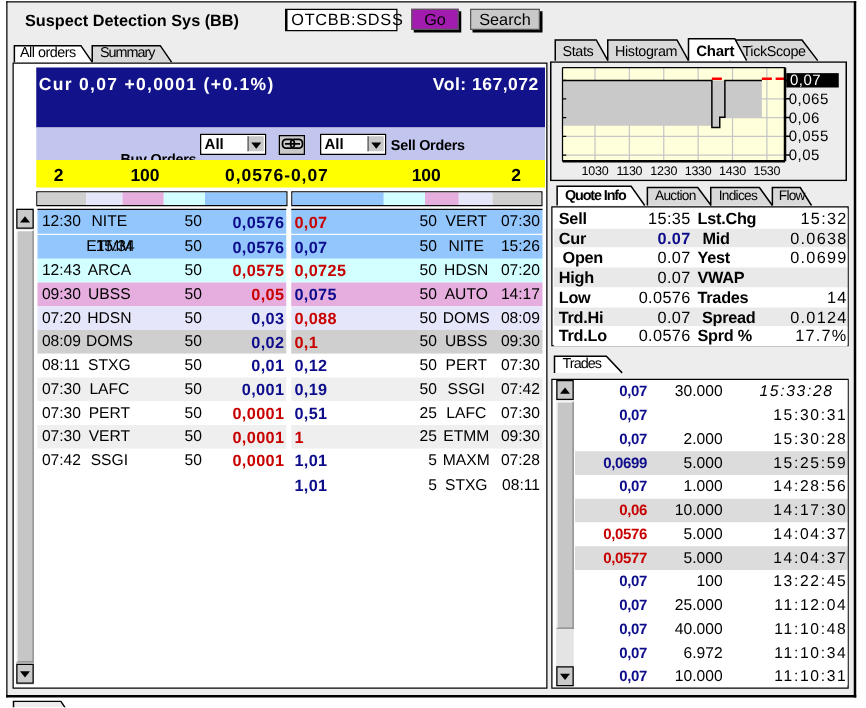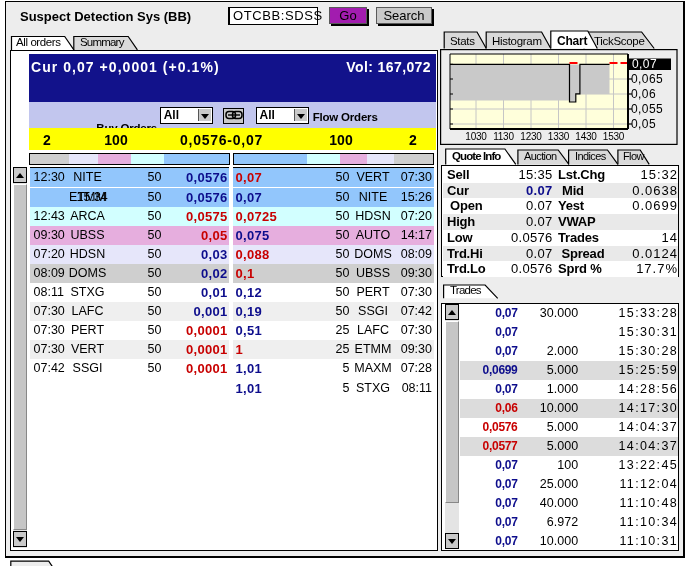--- a/index.html
+++ b/index.html
@@ -48,21 +48,21 @@
     <text x="450" y="294.3" font-size="11.5" letter-spacing="-0.75" font-weight="normal" fill="#000">Trades</text>
 <path d="M10.8,569.1 L10.8,561.1 L48.7,561.1 L54.1,569.1" fill="#EDEDED" stroke="#000" stroke-width="1.2"></path>
     <text x="0" y="565.1" font-size="11" font-weight="normal" fill="#000"></text>
 </svg>
 <div class="a" style="left:10px;top:50px;width:428px;height:501px;border:1px solid #000;background:#fff;"></div>
 <div class="a" style="left:29px;top:53.7px;width:407px;height:48.6px;background:#12128B;"></div>
 <div class="a b" style="left:31px;top:58.8px;font-size:14px;letter-spacing:1.05px;color:#fff;">Cur 0,07 +0,0001 (+0.1%)</div>
 <div class="a b" style="left:336px;top:58.8px;width:95px;font-size:14px;letter-spacing:0.4px;color:#fff;text-align:right;">Vol: 167,072</div>
 <div class="a" style="left:29px;top:102.3px;width:407px;height:25.3px;background:#C2C6EE;"></div>
 <div class="a b" style="left:95px;top:110.5px;width:62px;text-align:right;font-size:11.5px;color:#000;letter-spacing:-0.2px;margin-top:11px;">Buy Orders</div>
-<div class="a b" style="left:312.7px;top:110.5px;font-size:11.5px;color:#000;letter-spacing:-0.2px;">Flow Orders</div>
+<div class="a b" style="left:312.7px;top:110.5px;font-size:11.5px;color:#000;letter-spacing:-0.2px;">Sell Orders</div>
 <div class="a" style="left:159.7px;top:107px;width:53px;height:17px;background:#fff;border:1.5px solid #000;font-size:12px;font-weight:bold;padding-left:3px;line-height:14px;">All<div class="a" style="right:1px;top:1px;width:13px;height:12px;background:#C9C9C9;border-left:1px solid #555;">
       <div class="a" style="left:2.5px;top:4.5px;width:0;height:0;border-left:4px solid transparent;border-right:4px solid transparent;border-top:5px solid #000;"></div>
     </div></div>
 <div class="a" style="left:255.6px;top:107px;width:53px;height:17px;background:#fff;border:1.5px solid #000;font-size:12px;font-weight:bold;padding-left:3px;line-height:14px;">All<div class="a" style="right:1px;top:1px;width:13px;height:12px;background:#C9C9C9;border-left:1px solid #555;">
       <div class="a" style="left:2.5px;top:4.5px;width:0;height:0;border-left:4px solid transparent;border-right:4px solid transparent;border-top:5px solid #000;"></div>
     </div></div>
 <div class="a" style="left:223.2px;top:107.5px;width:21px;height:16.5px;background:#C9C9C9;border:1.5px solid #000;"></div>
 <svg style="left:225px;top:110px;" width="18" height="11" viewBox="0 0 18 11">
 <rect x="1" y="1.5" width="9.5" height="7" rx="3" fill="none" stroke="#000" stroke-width="1.5"></rect>
 <rect x="7.5" y="1.5" width="9.5" height="7" rx="3" fill="none" stroke="#000" stroke-width="1.5"></rect>
@@ -316,21 +316,21 @@
 <div class="a" style="left:444.5px;top:304.3px;width:14px;height:16px;background:#C9C9C9;border:1px solid #000;">
     <div class="a" style="left:2.0px;top:4.5px;width:0;height:0;border-left:4px solid transparent;border-right:4px solid transparent;border-bottom:5px solid #000;"></div>
   </div>
 <div class="a" style="left:444.5px;top:321px;width:14px;height:182px;background:#C6C6C6;border:1px solid #888;border-left-color:#fff;border-top-color:#fff;"></div>
 <div class="a" style="left:444.5px;top:533px;width:14px;height:16px;background:#C9C9C9;border:1px solid #000;">
     <div class="a" style="left:2.0px;top:4.5px;width:0;height:0;border-left:4px solid transparent;border-right:4px solid transparent;border-top:5px solid #000;"></div>
   </div>
 <div class="a" style="left:459.5px;top:303.6px;width:218px;height:19.0px;background:#FFFFFF;font-size:12.5px;line-height:19.0px;">
     <span class="a b nvy" style="left:8px;width:50px;text-align:right;font-size:12px;letter-spacing:-0.3px;">0,07</span>
     <span class="a" style="left:71px;width:47.6px;text-align:right;">30.000</span>
-    <span class="a" style="left:155px;width:63.5px;text-align:right;letter-spacing:1.35px;">15:33:28</span>
+    <span class="a" style="left:144px;width:63.5px;text-align:right;letter-spacing:1.35px;font-style:italic;">15:33:28</span>
   </div>
 <div class="a" style="left:459.5px;top:322.6px;width:218px;height:19.0px;background:#FFFFFF;font-size:12.5px;line-height:19.0px;">
     <span class="a b nvy" style="left:8px;width:50px;text-align:right;font-size:12px;letter-spacing:-0.3px;">0,07</span>
     <span class="a" style="left:71px;width:47.6px;text-align:right;margin-top:48px;">7.000</span>
     <span class="a" style="left:155px;width:63.5px;text-align:right;letter-spacing:1.35px;">15:30:31</span>
   </div>
 <div class="a" style="left:459.5px;top:341.6px;width:218px;height:19.0px;background:#FFFFFF;font-size:12.5px;line-height:19.0px;">
     <span class="a b nvy" style="left:8px;width:50px;text-align:right;font-size:12px;letter-spacing:-0.3px;">0,07</span>
     <span class="a" style="left:71px;width:47.6px;text-align:right;">2.000</span>
     <span class="a" style="left:155px;width:63.5px;text-align:right;letter-spacing:1.35px;">15:30:28</span>

